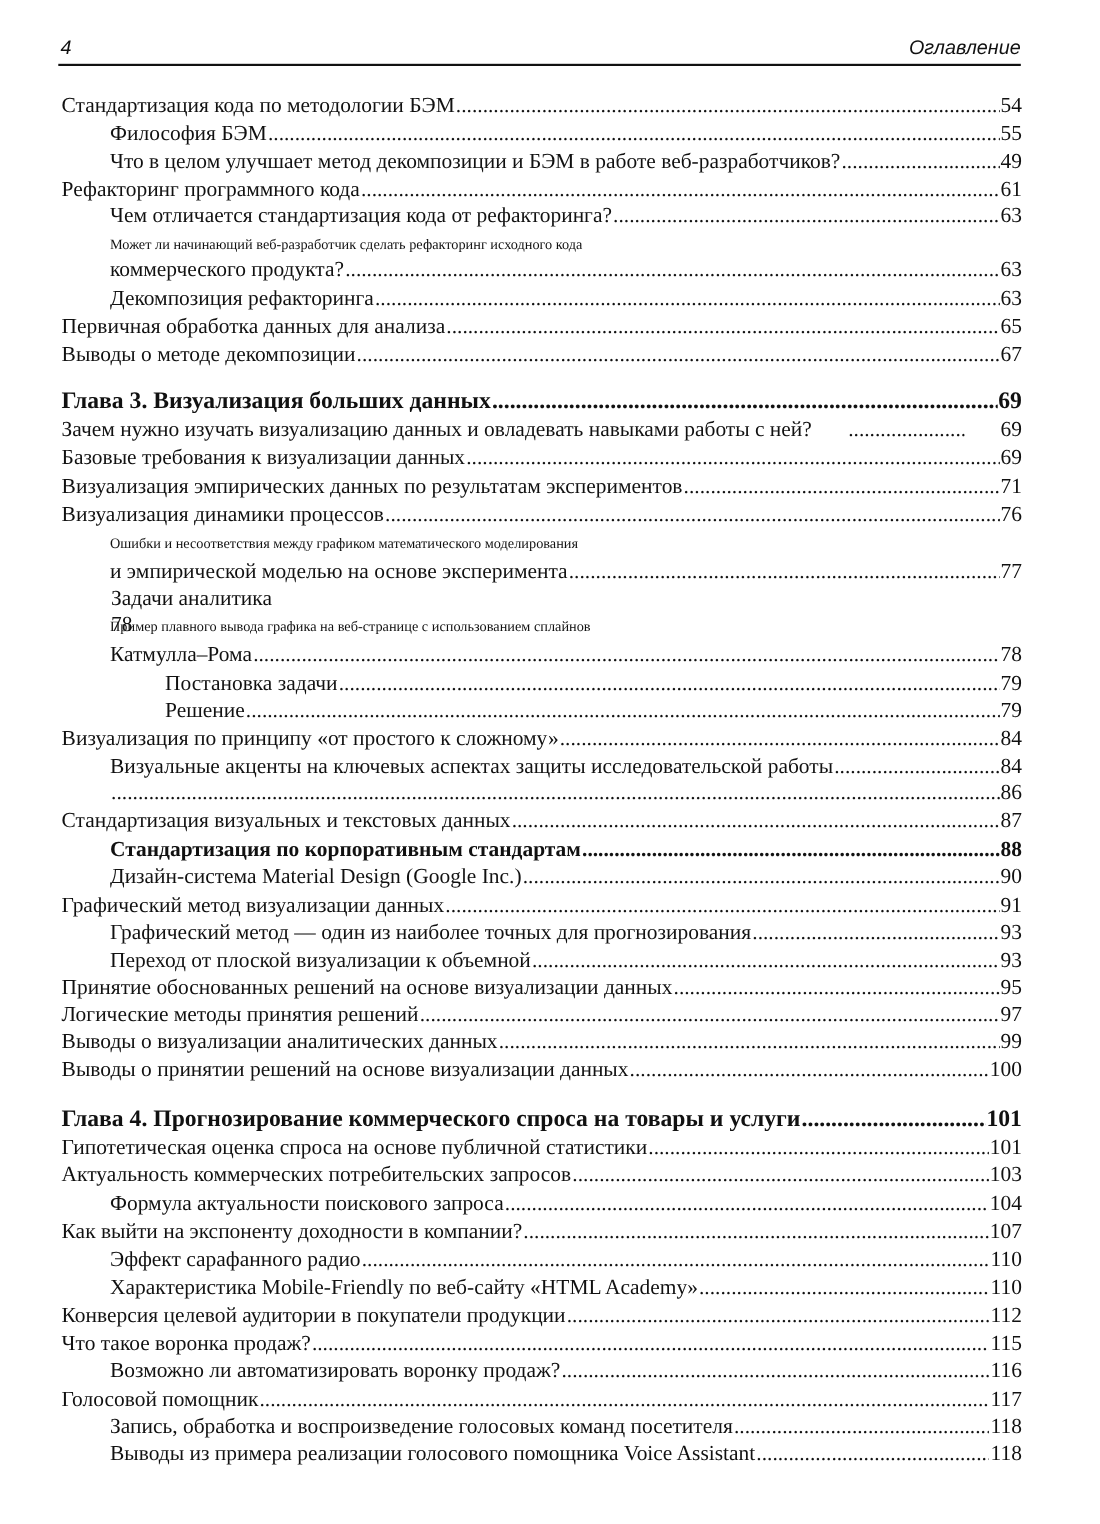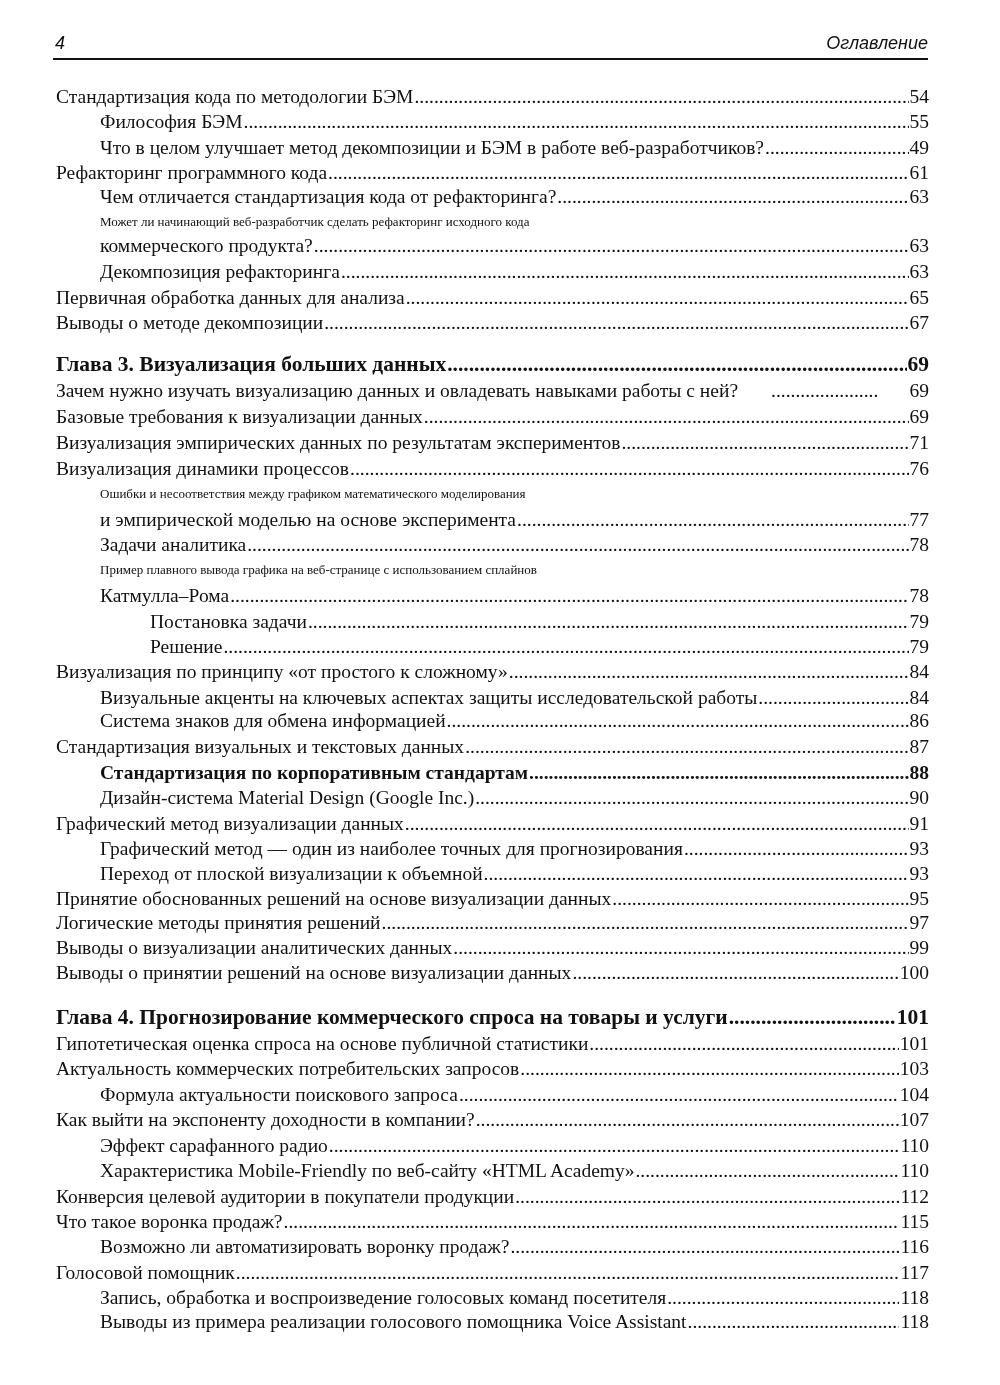--- a/index.html
+++ b/index.html
@@ -126,21 +126,21 @@
       <span class="title">Визуализация динамики процессов</span>
       <span class="dots"></span>
       <span class="page">76</span>
     </div>
     <div class="wrapline" style="top: 482px; left: 100px;">Ошибки и несоответствия между графиком математического моделирования</div>
     <div class="row l2" style="top: 508px;">
       <span class="title">и эмпирической моделью на основе эксперимента</span>
       <span class="dots"></span>
       <span class="page">77</span>
     </div>
-    <div class="row l2" style="top: 533px;">
+    <div class="row l2" style="top: 533px; flex-direction: column;">
       <span class="title">Задачи аналитика</span>
       <span class="dots"></span>
       <span class="page">78</span>
     </div>
     <div class="wrapline" style="top: 558px; left: 100px;">Пример плавного вывода графика на веб-странице с использованием сплайнов</div>
     <div class="row l2" style="top: 584px;">
       <span class="title">Катмулла–Рома</span>
       <span class="dots"></span>
       <span class="page">78</span>
     </div>
@@ -158,21 +158,20 @@
       <span class="title">Визуализация по принципу «от простого к сложному»</span>
       <span class="dots"></span>
       <span class="page">84</span>
     </div>
     <div class="row l2" style="top: 686px;">
       <span class="title">Визуальные акценты на ключевых аспектах защиты исследовательской работы</span>
       <span class="dots"></span>
       <span class="page">84</span>
     </div>
     <div class="row l2" style="top: 709px;">
-      <span class="title">Система знаков для обмена информацией</span>
       <span class="dots"></span>
       <span class="page">86</span>
     </div>
     <div class="row" style="top: 735px;">
       <span class="title">Стандартизация визуальных и текстовых данных</span>
       <span class="dots"></span>
       <span class="page">87</span>
     </div>
     <div class="row l2" style="top: 761px; font-weight: bold;">
       <span class="title">Стандартизация по корпоративным стандартам</span>

